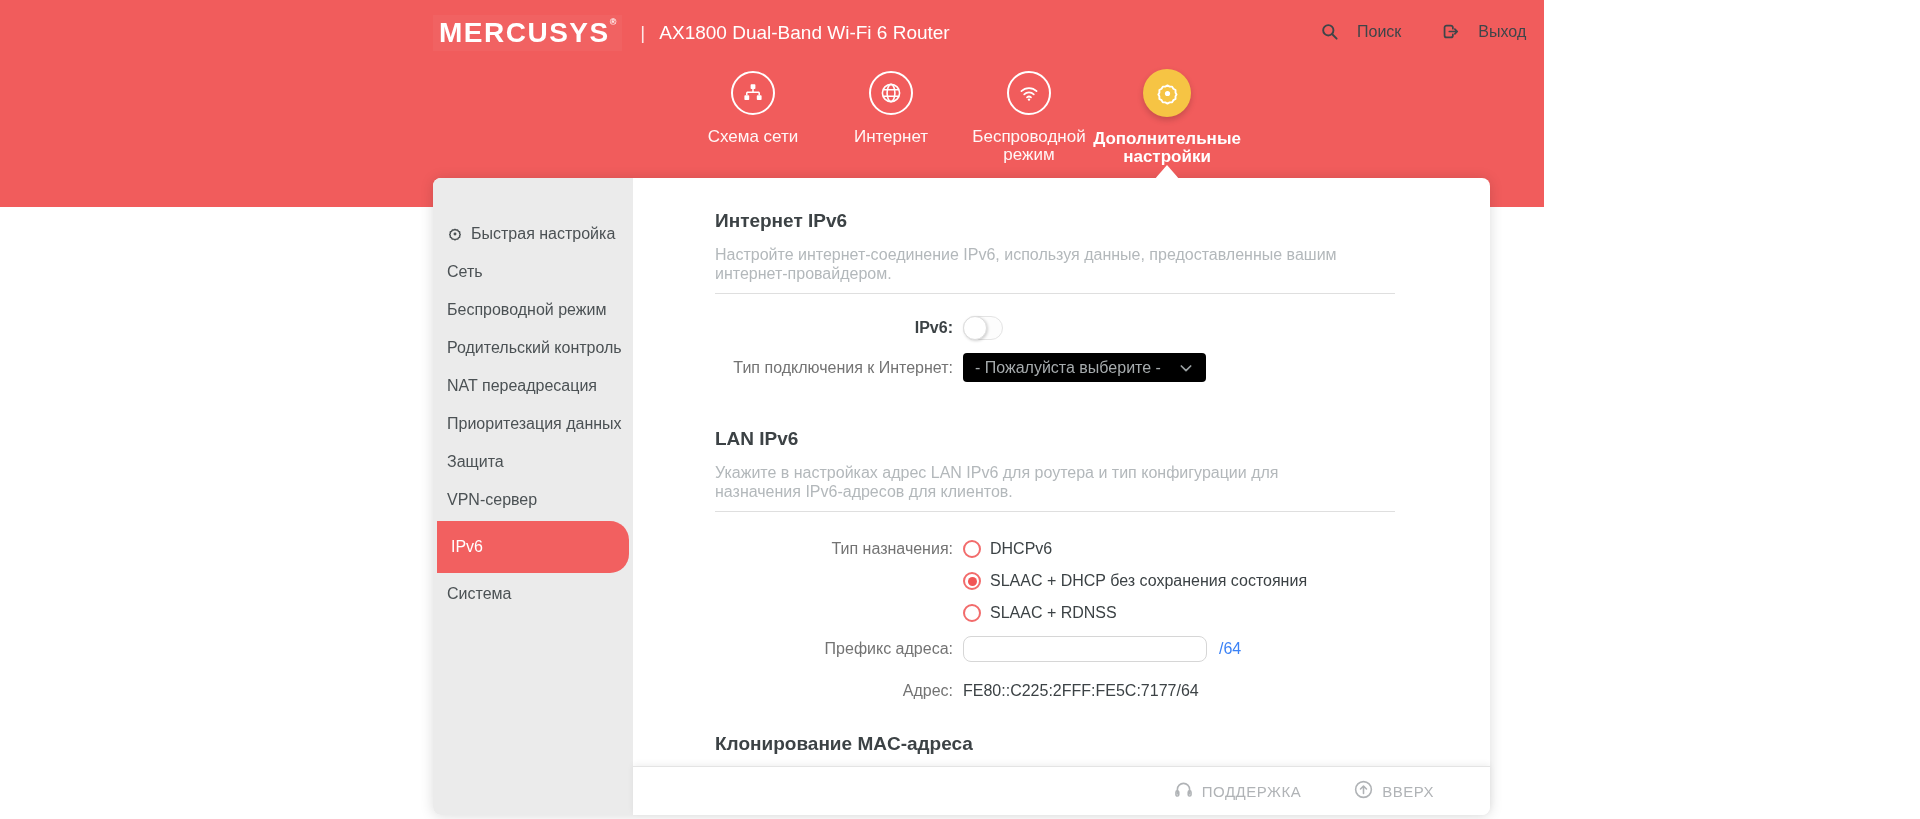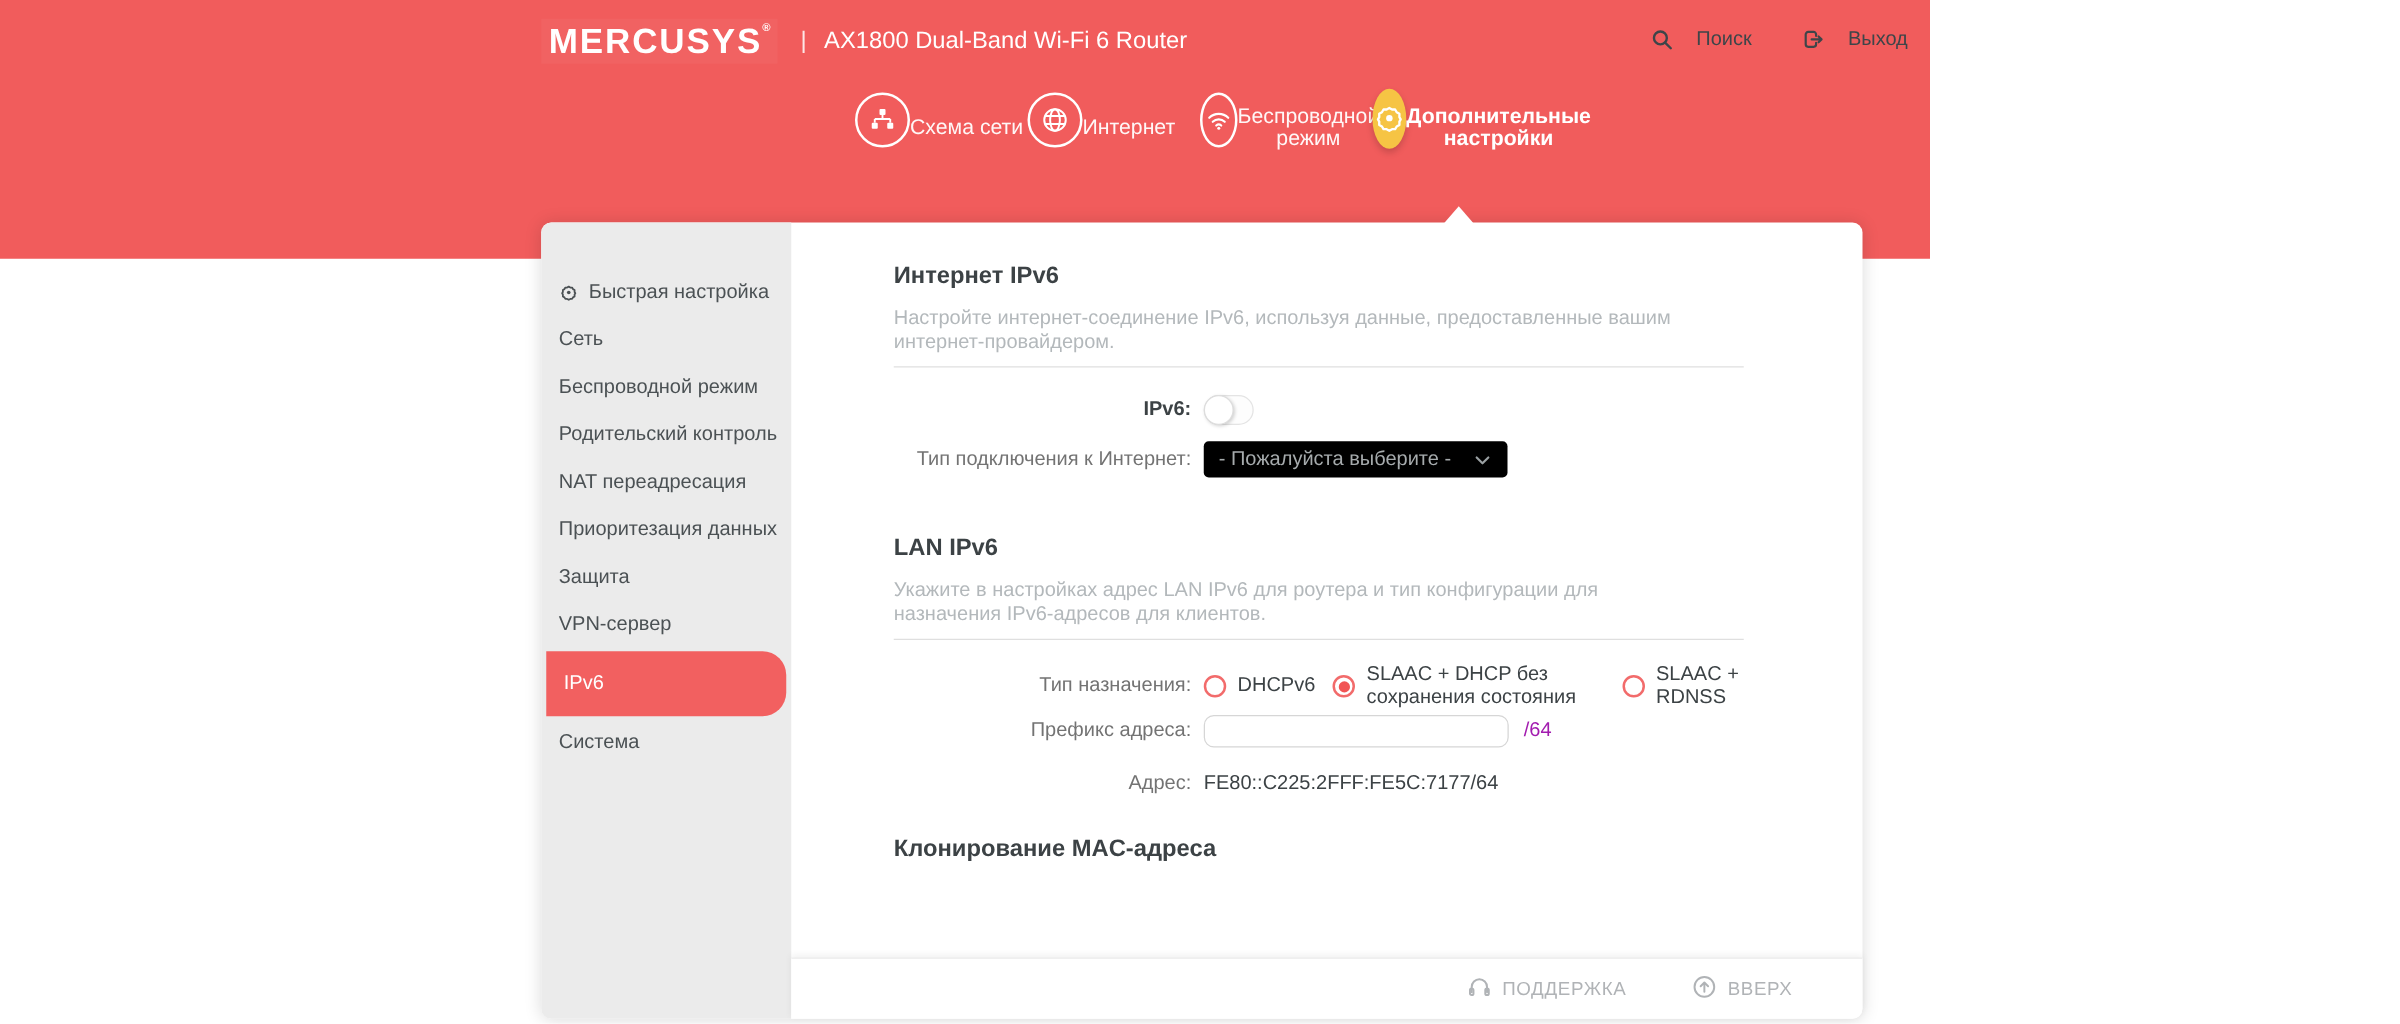--- a/index.html
+++ b/index.html
@@ -18,21 +18,21 @@
   .header-left{position:absolute; left:433px; top:12px; height:42px; display:flex; align-items:center;}
   .logo{font-size:28px; font-weight:bold; color:#fff; letter-spacing:1.5px; background:rgba(255,255,255,0.04); padding:2px 6px;}
   .logo sup{font-size:9px; vertical-align:top; letter-spacing:0;}
   .logo-divider{color:rgba(255,255,255,0.85); font-size:19px; margin:0 14px 0 18px; font-weight:300;}
   .device-title{color:#fff; font-size:19px;}
   .header-right{position:absolute; left:1320px; top:22px; display:flex; align-items:center; gap:40px;}
   .hbtn{display:flex; align-items:center; gap:18px; cursor:pointer; color:#3e4549; font-size:16px;}
   .hbtn svg{display:block;}
   
   .topnav{position:absolute; left:684px; top:71px; display:flex;}
-  .nav-item{width:138px; display:flex; flex-direction:row; align-items:center; cursor:pointer;}
+  .nav-item{width:138px; display:flex; flex-direction:column; align-items:center; cursor:pointer;}
   .nav-circle{width:44px; height:44px; border:2px solid #fff; border-radius:50%;
     display:flex; align-items:center; justify-content:center;}
   .nav-item.selected .nav-circle{width:48px; height:48px; border:none; background:var(--yellow);
     box-shadow:0 3px 6px rgba(0,0,0,0.18); margin-top:-2px;}
   .nav-label{margin-top:13px; font-size:17px; line-height:18px; text-align:center; color:rgba(255,255,255,0.95);}
   .nav-item.selected .nav-label{font-weight:bold; color:#fff;}
   .pointer-triangle{position:absolute; left:1154px; top:165px; width:0; height:0; z-index:6;
     border-left:13px solid transparent; border-right:13px solid transparent; border-bottom:15px solid #fff;}
   
   .card{position:absolute; left:433px; top:178px; width:1057px; height:637px; background:#fff;
@@ -59,31 +59,31 @@
     border-radius:12px; cursor:pointer;}
   .toggle .knob{position:absolute; left:-1px; top:-1px; width:24px; height:24px; background:#fff;
     border:1px solid #ddd; border-radius:50%; box-shadow:1px 1px 3px rgba(0,0,0,0.18);}
   
   .select{width:243px; height:29px; background:#000000; border-radius:4px; display:flex;
     align-items:center; padding:0 12px; font-size:16px; color:#a6abad; cursor:pointer;}
   .select .chev{margin-left:auto; display:flex;}
   
   .radio-stack{margin-top:28px;}
   .radio-stack .form-row{margin-bottom:14px; align-items:flex-start;}
-  .radio-col{display:flex; flex-direction:row; gap:14px;}
+  .radio-col{display:flex; flex-direction:column; gap:14px;}
   .radio-opt{display:flex; align-items:center; gap:9px; cursor:pointer; height:18px;}
   .radio-circle{width:18px; height:18px; border:2px solid #f26b6b; border-radius:50%; flex:none;
     display:flex; align-items:center; justify-content:center; background:#fff;}
   .radio-opt.checked .radio-circle::after{content:""; width:9px; height:9px; border-radius:50%; background:#f15555;}
   .radio-text{font-size:16px; color:var(--text-dark);}
   
   .prefix-row{margin-top:14px;}
   .text-input{width:244px; height:26px; border:1px solid #d6d6d6; border-radius:8px; background:#fff;
     font-family:"Liberation Sans",sans-serif; font-size:15px; padding:0 10px; outline:none; color:var(--text-dark);}
-  .suffix{margin-left:12px; font-size:16px; color:#a21caf;}
+  .suffix{margin-left:12px; font-size:16px; color:#3b82f6;}
   .addr-row{margin-top:20px;}
   .addr-value{font-size:16px; color:var(--text-dark);}
   .mac-title{margin-top:33px;}
   
   .footer{position:absolute; left:200px; right:0; bottom:0; height:49px; background:#fff;
     border-top:1px solid #e4e4e4; box-shadow:0 -2px 6px rgba(0,0,0,0.06); border-radius:0 0 8px 0;
     display:flex; align-items:center; justify-content:flex-end; padding-right:56px; gap:52px; z-index:7;}
   .fbtn{display:flex; align-items:center; gap:8px; color:var(--footer-gray); font-size:15px;
     letter-spacing:0.5px; cursor:pointer;}
 </style>

